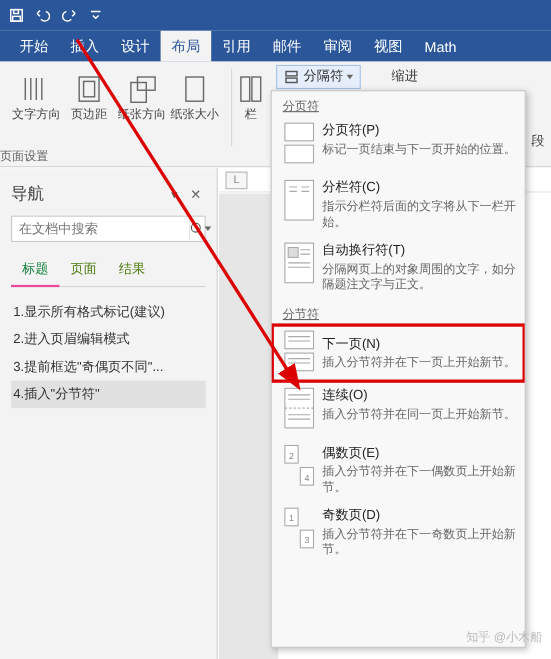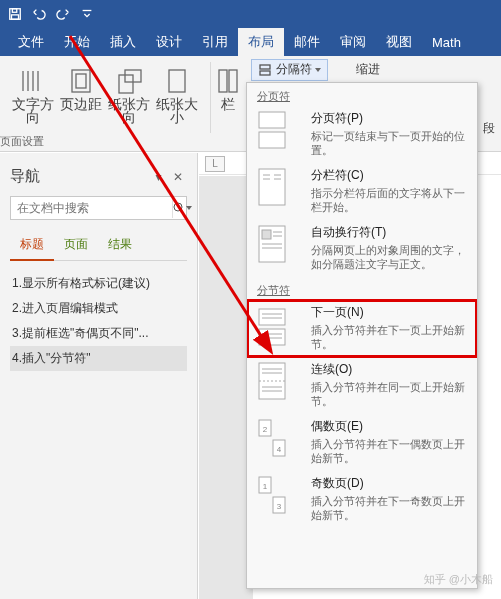--- a/index.html
+++ b/index.html
@@ -9,46 +9,46 @@
   .titlebar .ticon svg { width: 14px; height: 14px; stroke: #fff; fill: none; stroke-width: 1.5; }
   .ribbon-tabs { height: 28px; background: #2b579a; display: flex; align-items: center; padding-left: 8px; }
   .ribbon-tabs .tab { color: #fff; padding: 0 10px; height: 28px; display: flex; align-items: center; cursor: pointer; font-size: 13px; }
   .ribbon-tabs .tab.active { background: #f3f3f3; color: #2b579a; }
   .ribbon-body { height: 96px; background: #f3f3f3; border-bottom: 1px solid #d4d4d4; display: flex; position: relative; }
   .ribbon-group { display: flex; flex-direction: column; align-items: center; padding: 4px 6px 0 6px; position: relative; }
   .ribbon-group .icons-row { display: flex; gap: 4px; flex: 1; align-items: flex-start; padding-top: 4px; }
   .big-btn { display: flex; flex-direction: column; align-items: center; width: 44px; cursor: pointer; padding-top: 2px; }
   .big-btn .glyph { width: 30px; height: 30px; display:flex; align-items:center; justify-content:center; }
   .big-btn .glyph svg { stroke:#6a6a6a; fill:none; stroke-width:1.3; }
-  .big-btn .lbl { font-size: 14px; text-align: center; line-height: 13px; margin-top: 2px; color:#444; }
+  .big-btn .lbl { font-size: 11px; text-align: center; line-height: 13px; margin-top: 2px; color:#444; }
   .group-title { font-size: 11px; color: #666; position: absolute; bottom: 2px; width: 100%; }
   .vline { width:1px; background:#d9d9d9; margin: 6px 0 18px 0; }
   .topmenu { height: 24px; display:flex; align-items:center; gap: 0; border-bottom:1px solid transparent; }
   .topmenu .mitem { display:flex; align-items:center; height:22px; padding:0 6px; cursor:pointer; }
   .topmenu .mitem.open { background:#e6eefb; border:1px solid #a6c1e6; }
   .topmenu svg { stroke:#555; fill:none; stroke-width:1.3; }
   .left-area { position:absolute; top: 153px; left:0; width: 198px; bottom:0; background:#f3f3f3; border-right:1px solid #d4d4d4; padding: 4px 10px; }
   .nav-head { display:flex; align-items:center; justify-content:space-between; margin: 10px 0 10px 0; }
   .nav-head h3 { font-size: 15px; font-weight: normal; color:#444; }
   .nav-head .ctr { color:#666; cursor:pointer; padding:0 4px; }
   .search { height: 24px; border:1px solid #c8c8c8; background:#fff; display:flex; align-items:center; padding:0 2px 0 6px; }
   .search input { flex:1; border:none; outline:none; font-size:12px; }
   .search .sbtn { width:22px; height:20px; display:flex; align-items:center; justify-content:center; border-left:1px solid #e0e0e0; cursor:pointer; }
   .nav-tabs { display:flex; margin-top: 12px; border-bottom:1px solid #d4d4d4; }
   .nav-tabs .ntab { padding: 4px 10px 6px 10px; font-size:12px; cursor:pointer; color:#4d7c0f; }
-  .nav-tabs .ntab.active { color:#c2410c; border-bottom:2px solid #c2410c; margin-bottom:-1px; }
+  .nav-tabs .ntab.active { color:#15803d; border-bottom:2px solid #ec4899; margin-bottom:-1px; }
   .nav-list { margin-top: 10px; }
   .nav-list .item { font-size: 12px; padding: 4px 2px; cursor:pointer; white-space:nowrap; overflow:hidden; text-overflow:ellipsis; }
   .nav-list .item.sel { background:#e1e1e1; }
   .ruler { position:absolute; top:153px; left:199px; right:0; height:22px; background:#fff; border-bottom:1px solid #e5e5e5; display:flex; align-items:center; padding-left: 6px; }
   .ruler .corner { width:20px; height:16px; border:1px solid #b7b7b7; background:#f6f6f6; font-size:10px; display:flex; align-items:center; justify-content:center; color:#888; }
   .doc { position:absolute; top:176px; left:199px; right:248px; bottom:0; background:#e6e6e6; }
   .dropdown { position:absolute; top: 82px; left: 246px; width: 232px; bottom: 10px; background:#f8f8f8; border:1px solid #c4c4c4; box-shadow: 2px 2px 6px rgba(0,0,0,0.25); overflow:hidden; }
   .dropdown .sect-head { font-size:11px; color:#666; padding: 6px 8px 2px 10px; text-decoration: underline; }
-  .dd-item { display:flex; padding: 4px 8px 6px 8px; gap: 22px; cursor:pointer; }
+  .dd-item { display:flex; padding: 4px 8px 6px 8px; gap: 4px; cursor:pointer; }
   .dd-item .thumb { width: 34px; height: 42px; flex:0 0 34px; display:flex; align-items:flex-start; justify-content:center; }
   .dd-item .txt .t1 { font-size:12px; color:#222; margin-bottom:2px; }
   .dd-item .txt .t2 { font-size:11px; color:#666; line-height:14px; }
   .highlight { outline: 3px solid #d00; outline-offset: -2px; align-items: center; }
   .arrow { position:absolute; top: 30px; left: 60px; pointer-events:none; }
   .wm { position:absolute; bottom:12px; right:8px; color:#bbb; font-size:11px; }
   .small-tri { display:inline-block; border-left:3px solid transparent; border-right:3px solid transparent; border-top:4px solid #666; vertical-align:middle; margin-left:3px;}
   .right-col { position:absolute; top:58px; right:0; width: 20px; height:94px; display:flex; flex-direction:column; justify-content:flex-start; padding-top:4px; }
   .right-col .rc { font-size:12px; color:#444; padding: 2px 2px; }
 </style>
@@ -75,26 +75,25 @@
     </div>
   <div class="ticon">
       <svg viewBox="0 0 16 16">
         <line x1="3" y1="4" x2="13" y2="4"></line>
         <path d="M5 8l3 3 3-3"></path>
       </svg>
     </div>
 </div>
 
 <div class="ribbon-tabs">
-  <div class="tab">文件</div>
   <div class="tab">开始</div>
   <div class="tab">插入</div>
   <div class="tab">设计</div>
+  <div class="tab active">布局</div>
   <div class="tab">引用</div>
-  <div class="tab active">布局</div>
   <div class="tab">邮件</div>
   <div class="tab">审阅</div>
   <div class="tab">视图</div>
   <div class="tab">Math</div>
 </div>
 
 <div class="ribbon-body">
   <div class="ribbon-group" style="width:210px;">
     <div class="icons-row">
       <div class="big-btn">

